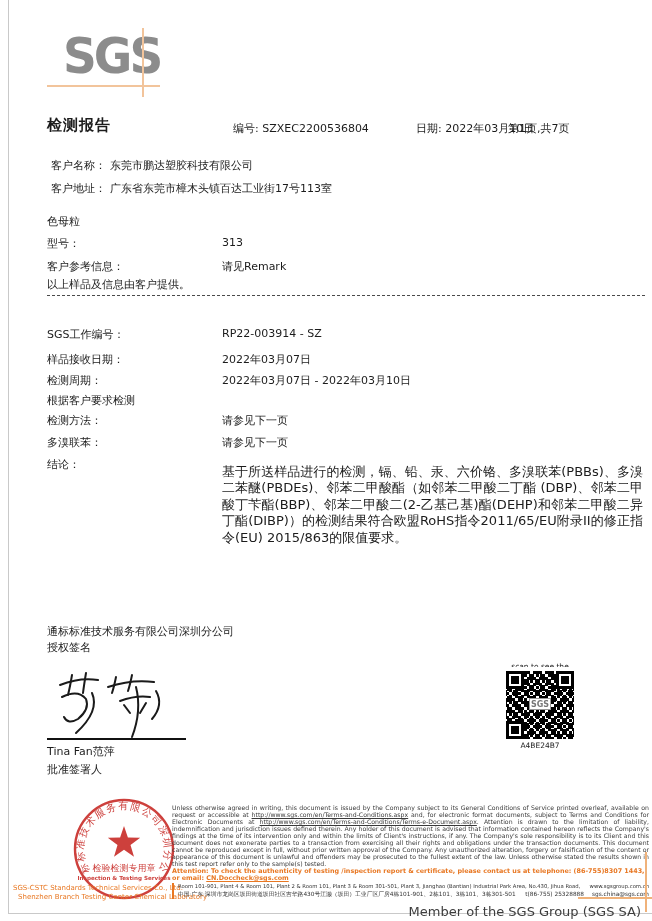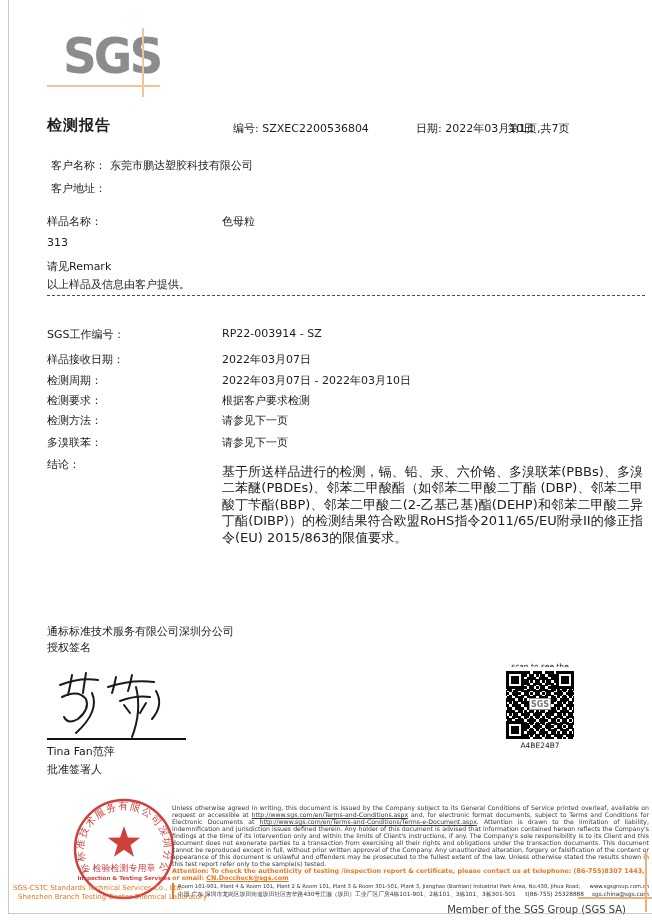--- a/index.html
+++ b/index.html
@@ -65,22 +65,22 @@
   .disc .lnk { text-decoration:underline; }
   .atten { left:172px; top:868px; width:477px; font-size:6.4px; line-height:7px;
            color:#e87722; font-weight:bold; }
   .atten .lnk { text-decoration:underline; }
   .addr-bar { left:172px; top:883px; width:2px; height:16px; background:#e87722; }
   .addr { left:178px; width:471px; display:flex; gap:8px; align-items:baseline; color:#333; }
   .addr1 { top:883px; font-size:5.3px; }
   .addr2 { top:890px; font-size:5.8px; }
   .addr .grow { flex:1 1 auto; white-space:nowrap; overflow:hidden; }
   .addr .fix { flex:0 0 auto; white-space:nowrap; }
-  .member { left:300px; top:904px; width:344px; text-align:right; padding-right:18px;
-            font-size:10px; color:#3d3d3d; }
+  .member { left:300px; top:904px; width:344px; text-align:right; padding-right:3px;
+            font-size:13px; color:#3d3d3d; }
   .crop-br-v { left:645px; top:852px; width:2px; height:60px; background:#f0b27a; }
   .crop-br-h { left:578px; top:897px; width:74px; height:2px; background:#f0b27a; }
 </style>
 </head>
 <body>
 
 <div class="page">
   <div class="abs edge-left"></div>
   <div class="abs edge-bottom"></div>
 
@@ -92,50 +92,51 @@
   <div class="abs meta m-no">编号: SZXEC2200536804</div>
   <div class="abs meta m-date">日期: 2022年03月10日</div>
   <div class="abs meta m-page">第1页,共7页</div>
 
   <div class="abs row w1" style="top:158px">
     <span class="lab">客户名称：</span>
     <span>东莞市鹏达塑胶科技有限公司</span>
   </div>
   <div class="abs row w1" style="top:181px">
     <span class="lab">客户地址：</span>
+    <span>广东省东莞市樟木头镇百达工业街17号113室</span>
   </div>
 
   <div class="abs row w2" style="top:214px">
-    <span class="lab">样品名称：</span>
     <span>色母粒</span>
   </div>
   <div class="abs row w2" style="top:236px">
+    <span class="lab">型号：</span>
     <span>313</span>
   </div>
   <div class="abs row w2" style="top:259px">
+    <span class="lab">客户参考信息：</span>
     <span>请见Remark</span>
   </div>
   <div class="abs note" style="top:277px">以上样品及信息由客户提供。</div>
 
   <div class="abs dashline"></div>
 
   <div class="abs row w2" style="top:327px">
     <span class="lab">SGS工作编号：</span>
     <span>RP22-003914 - SZ</span>
   </div>
   <div class="abs row w2" style="top:352px">
     <span class="lab">样品接收日期：</span>
     <span>2022年03月07日</span>
   </div>
   <div class="abs row w2" style="top:373px">
     <span class="lab">检测周期：</span>
     <span>2022年03月07日 - 2022年03月10日</span>
   </div>
   <div class="abs row w2" style="top:393px">
-    <span class="lab">检测要求：</span>
     <span>根据客户要求检测</span>
   </div>
   <div class="abs row w2" style="top:413px">
     <span class="lab">检测方法：</span>
     <span>请参见下一页</span>
   </div>
   <div class="abs row w2" style="top:435px">
     <span class="lab">多溴联苯：</span>
     <span>请参见下一页</span>
   </div>

